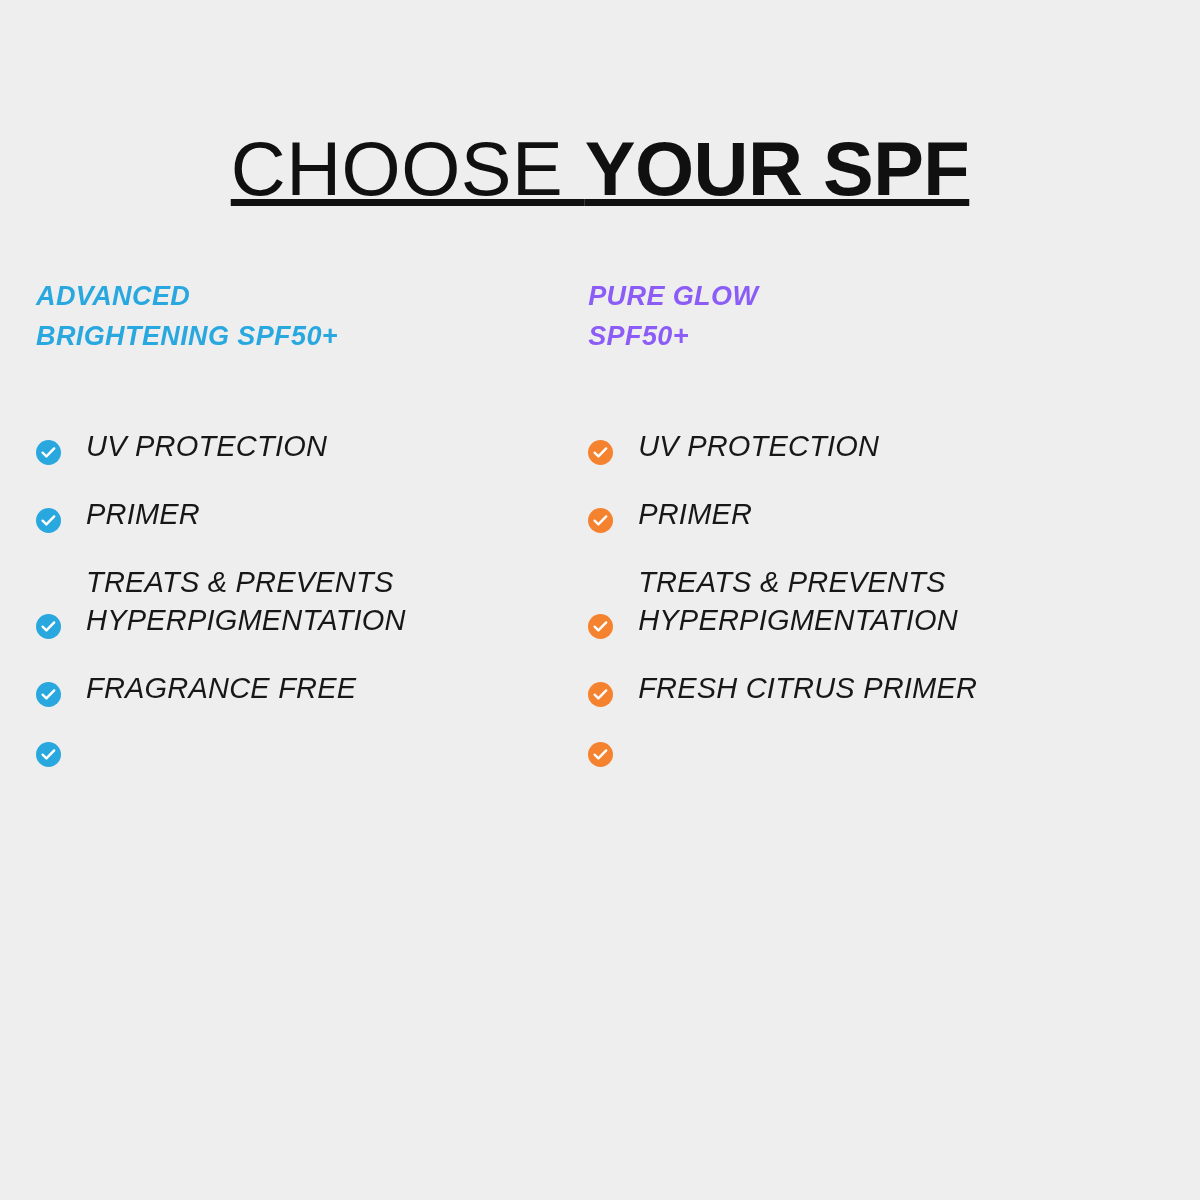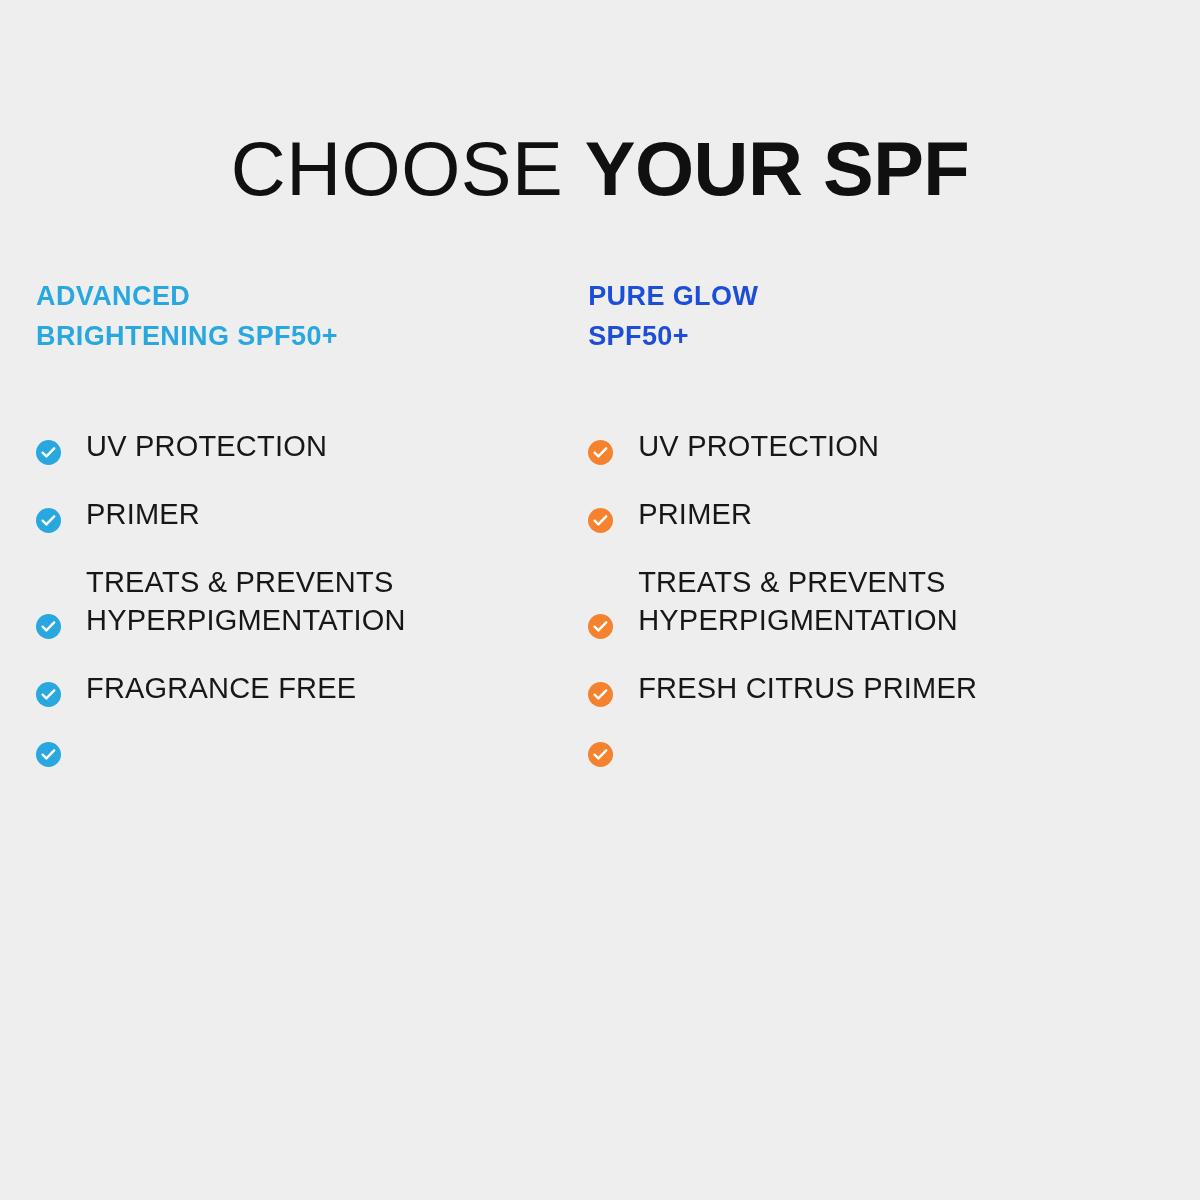--- a/index.html
+++ b/index.html
@@ -27,36 +27,38 @@
     position: absolute;
     top: 78px;
     left: 0;
     width: 1200px;
     text-align: center;
     white-space: nowrap;
     color: #101010;
     font-size: 76px;
     line-height: 80px;
     letter-spacing: 0.5px;
+    text-decoration: underline;
   }
   .title .light {
     font-weight: 300;
   }
   .title .bold {
     font-weight: 700;
     letter-spacing: -0.5px;
   }
 
   
   .columns {
     position: absolute;
     top: 276px;
     left: 0;
     width: 1036px;
     display: flex;
+    font-style: italic;
   }
   .column {
     box-sizing: border-box;
   }
   .column.left {
     width: 640px;
     padding-left: 36px;
   }
   .column.right {
     width: 560px;
@@ -65,21 +67,21 @@
 
   .col-heading {
     font-weight: 700;
     font-size: 27px;
     line-height: 40px;
     letter-spacing: 0.4px;
     margin: 0 0 0 0;
     white-space: pre-line;
   }
   .column.left .col-heading { color: #29a8e0; }
-  .column.right .col-heading { color: #1d4ed8; }
+  .column.right .col-heading { color: #8b5cf6; }
 
   .feature-list {
     list-style: none;
     margin: 0;
     padding: 0;
   }
   .column.left .feature-list { margin-top: 71px; }
   .column.right .feature-list { margin-top: 71px; }
 
   .feature-item {

